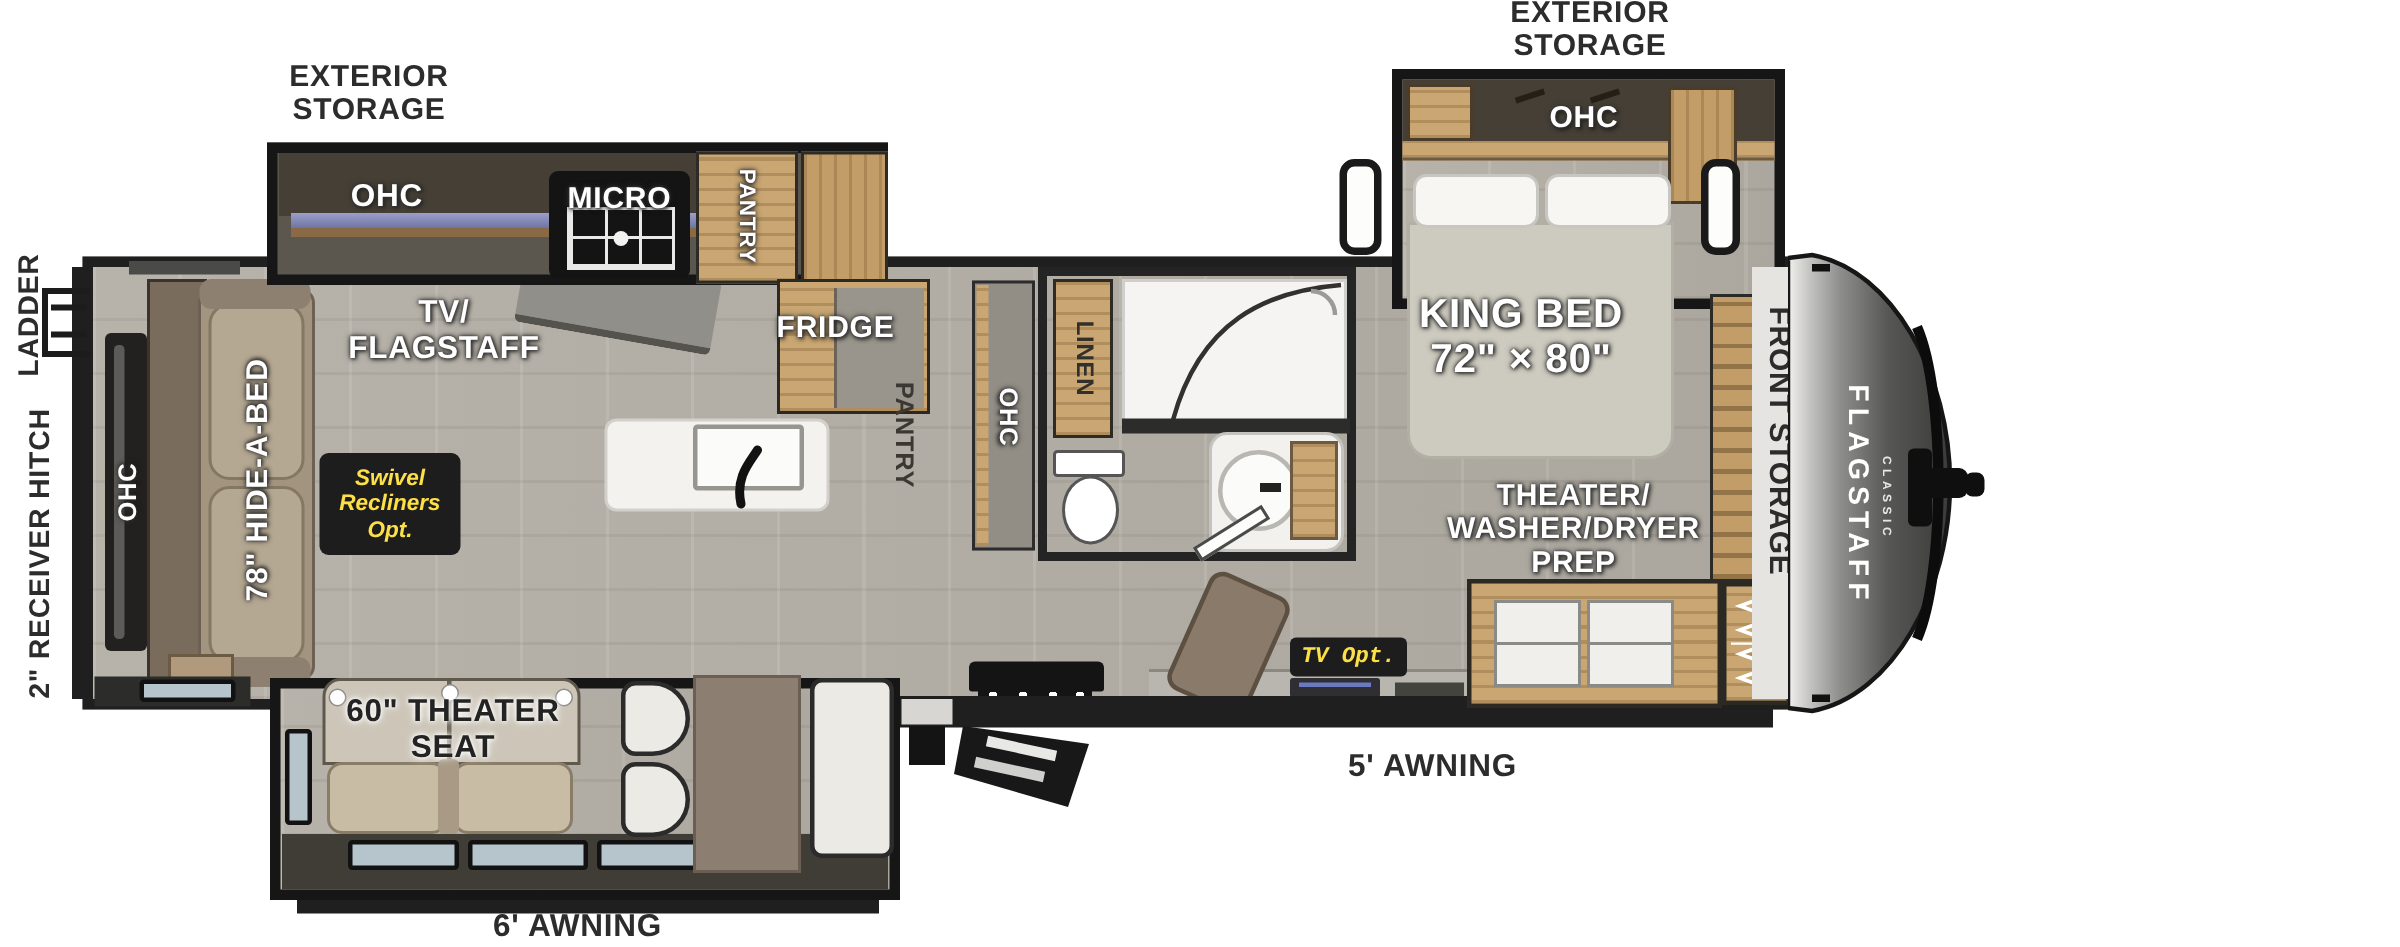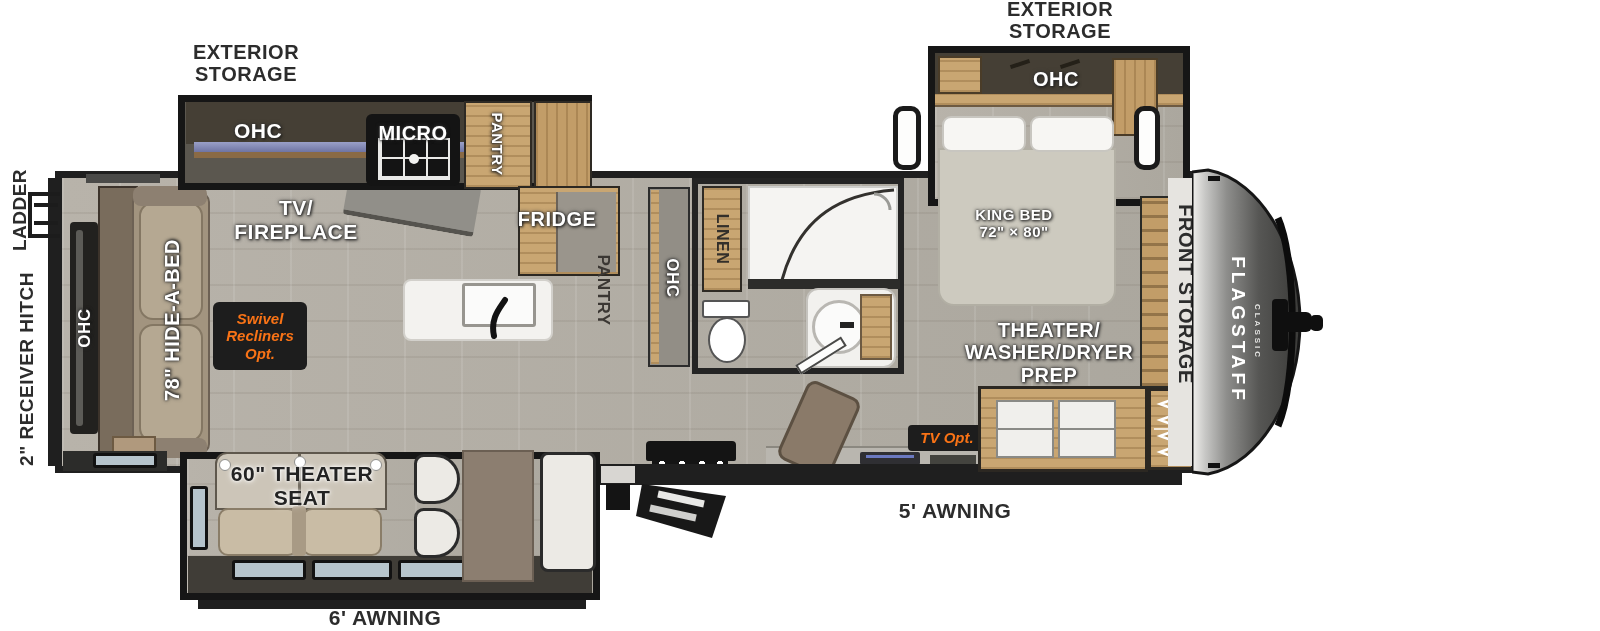--- a/index.html
+++ b/index.html
@@ -18,21 +18,21 @@
   .woodv{background-color:#c29d68;
     background-image:repeating-linear-gradient(90deg, rgba(113,79,36,0.28) 0 2px, rgba(0,0,0,0) 2px 10px);}
   .darkwall{background:#1f1f1f;}
   
   .lbl{position:absolute;transform:translate(-50%,-50%);font-weight:bold;color:#2c2c2c;
        text-align:center;white-space:pre-line;line-height:1.12;letter-spacing:.5px;}
   .lbl.w{color:#ffffff;text-shadow:0 0 2px #3a3a3a,0 0 4px #3a3a3a,1px 1px 3px rgba(0,0,0,.85);}
   .lbl.halo{color:#232323;text-shadow:0 0 3px #ffffff,0 0 5px rgba(255,255,255,.85),0 0 8px rgba(255,255,255,.6);}
   .lbl.vup{transform:translate(-50%,-50%) rotate(-90deg);}
   .lbl.vdn{transform:translate(-50%,-50%) rotate(90deg);}
-  .boxlbl{position:absolute;background:#1d1d1d;color:#f97316;font-style:italic;font-weight:bold;
+  .boxlbl{position:absolute;background:#1d1d1d;color:#fde047;font-style:italic;font-weight:bold;
           border-radius:6px;display:flex;align-items:center;justify-content:center;
           text-align:center;white-space:pre-line;line-height:1.15;}
   .win{background:#b6c4cc;border:3px solid #121212;border-radius:3px;}
 </style>
 </head>
 <body>
 
 <div id="stage">
 
   <div class="abs floor" style="left:55px;top:171px;width:1147px;height:302px;border:7px solid #1f1f1f;"></div>
@@ -61,21 +61,21 @@
 
   <div class="abs" style="left:63px;top:451px;width:104px;height:20px;background:#2c2c2a;"></div>
   <div class="abs win" style="left:93px;top:453px;width:64px;height:15px;"></div>
 
   <div class="boxlbl" style="left:213px;top:302px;width:94px;height:68px;font-size:15px;">Swivel
 Recliners
 Opt.</div>
 
   <div class="abs" style="left:346px;top:176px;width:132px;height:50px;background:#918f89;border-bottom:5px solid #55534e;border-radius:4px;transform:rotate(10deg);"></div>
   <div class="lbl w" style="left:296px;top:220px;font-size:21px;">TV/
-FIREPLACE</div>
+FLAGSTAFF</div>
 
   <div class="abs" style="left:178px;top:95px;width:414px;height:95px;background:#5b574f;border:7px solid #161616;"></div>
   <div class="abs" style="left:186px;top:102px;width:286px;height:42px;background:#453f35;"></div>
   <div class="abs" style="left:194px;top:142px;width:278px;height:10px;background:linear-gradient(#9aa0c8,#6f74a3);"></div>
   <div class="abs" style="left:194px;top:152px;width:274px;height:6px;background:#8a6a45;"></div>
   <div class="lbl w" style="left:258px;top:131px;font-size:21px;">OHC</div>
 
   <div class="abs" style="left:366px;top:114px;width:94px;height:72px;background:#141414;border-radius:6px;"></div>
   <div class="abs" style="left:378px;top:138px;width:72px;height:42px;border:2px solid #e9e9e7;
               background-image:repeating-linear-gradient(90deg,#e9e9e7 0 2px,transparent 2px 23px),repeating-linear-gradient(0deg,#e9e9e7 0 2px,transparent 2px 19px);"></div>
@@ -120,21 +120,21 @@
   <div class="abs" style="left:840px;top:322px;width:14px;height:6px;background:#222;"></div>
   <div class="abs wood" style="left:860px;top:294px;width:32px;height:66px;border:2px solid #6d5a42;"></div>
 
   <div class="abs" style="left:794px;top:350px;width:54px;height:11px;background:#fdfdfc;border:2px solid #4a4a48;transform:rotate(-32deg);"></div>
 
   <div class="abs" style="left:766px;top:446px;width:224px;height:22px;background:#b9b6af;border-top:2px solid #8b8880;"></div>
   <div class="abs" style="left:790px;top:386px;width:58px;height:86px;background:#8a7a69;border:3px solid #5c5042;border-radius:10px;transform:rotate(24deg);"></div>
   <div class="abs" style="left:860px;top:452px;width:60px;height:13px;background:#2f2f33;border-radius:2px;"></div>
   <div class="abs" style="left:866px;top:455px;width:48px;height:3px;background:#6b79c0;"></div>
   <div class="abs" style="left:930px;top:455px;width:46px;height:9px;background:#44443f;"></div>
-  <div class="boxlbl" style="left:908px;top:425px;width:78px;height:26px;font-size:15px;border-radius:4px;">TV Opt.</div>
+  <div class="boxlbl" style="left:860px;top:425px;width:78px;height:26px;font-size:15px;border-radius:4px;font-family:Liberation Mono, monospace;">TV Opt.</div>
 
   <div class="abs" style="left:646px;top:441px;width:90px;height:20px;background:#141414;border-radius:4px 4px 2px 2px;"></div>
   <div class="abs" style="left:652px;top:460px;width:76px;height:9px;background:#141414;
               background-image:radial-gradient(circle 3px at 10px 4px,#fff 0 3px,transparent 3px),radial-gradient(circle 3px at 30px 4px,#fff 0 3px,transparent 3px),radial-gradient(circle 3px at 50px 4px,#fff 0 3px,transparent 3px),radial-gradient(circle 3px at 68px 4px,#fff 0 3px,transparent 3px);"></div>
 
   <div class="abs darkwall" style="left:596px;top:464px;width:586px;height:21px;"></div>
   <div class="abs" style="left:601px;top:466px;width:34px;height:17px;background:#d8d6d2;"></div>
   <div class="abs" style="left:606px;top:484px;width:24px;height:26px;background:#141414;"></div>
   <svg class="abs" style="left:636px;top:482px;" width="94" height="58" viewBox="0 0 94 58">
     <polygon points="6,2 90,14 76,56 0,34" fill="#181818"></polygon>
@@ -176,21 +176,21 @@
   <div class="abs wood" style="left:935px;top:94px;width:248px;height:13px;border-bottom:2px solid #6d5a42;"></div>
   <div class="abs wood" style="left:938px;top:56px;width:44px;height:38px;border:2px solid #4a3c28;"></div>
   <div class="abs woodv" style="left:1112px;top:58px;width:46px;height:78px;border:2px solid #4a3c28;"></div>
   <div class="lbl w" style="left:1056px;top:79px;font-size:20px;">OHC</div>
   <div class="abs" style="left:893px;top:106px;width:28px;height:64px;background:#fdfdfc;border:5px solid #1a1a1a;border-radius:10px;"></div>
   <div class="abs" style="left:1134px;top:106px;width:26px;height:64px;background:#fdfdfc;border:5px solid #1a1a1a;border-radius:10px;"></div>
 
   <div class="abs" style="left:938px;top:148px;width:178px;height:158px;background:#cdcabf;border:2px solid #b2afa4;border-radius:0 0 16px 16px;"></div>
   <div class="abs" style="left:942px;top:116px;width:84px;height:36px;background:#f7f6f3;border:2px solid #c8c6c0;border-radius:9px;"></div>
   <div class="abs" style="left:1030px;top:116px;width:84px;height:36px;background:#f7f6f3;border:2px solid #c8c6c0;border-radius:9px;"></div>
-  <div class="lbl w" style="left:1014px;top:224px;font-size:15px;">KING BED
+  <div class="lbl w" style="left:1014px;top:224px;font-size:27px;">KING BED
 72" × 80"</div>
   <div class="lbl w" style="left:1049px;top:353px;font-size:20px;">THEATER/
 WASHER/DRYER
 PREP</div>
 
   <div class="abs wood" style="left:978px;top:386px;width:170px;height:86px;border:3px solid #2c2822;"></div>
   <div class="abs" style="left:996px;top:400px;width:58px;height:58px;background:#f0efec;border:2px solid #8a8a86;"></div>
   <div class="abs" style="left:1058px;top:400px;width:58px;height:58px;background:#f0efec;border:2px solid #8a8a86;"></div>
   <div class="abs" style="left:998px;top:428px;width:54px;height:2px;background:#8a8a86;"></div>
   <div class="abs" style="left:1060px;top:428px;width:54px;height:2px;background:#8a8a86;"></div>

